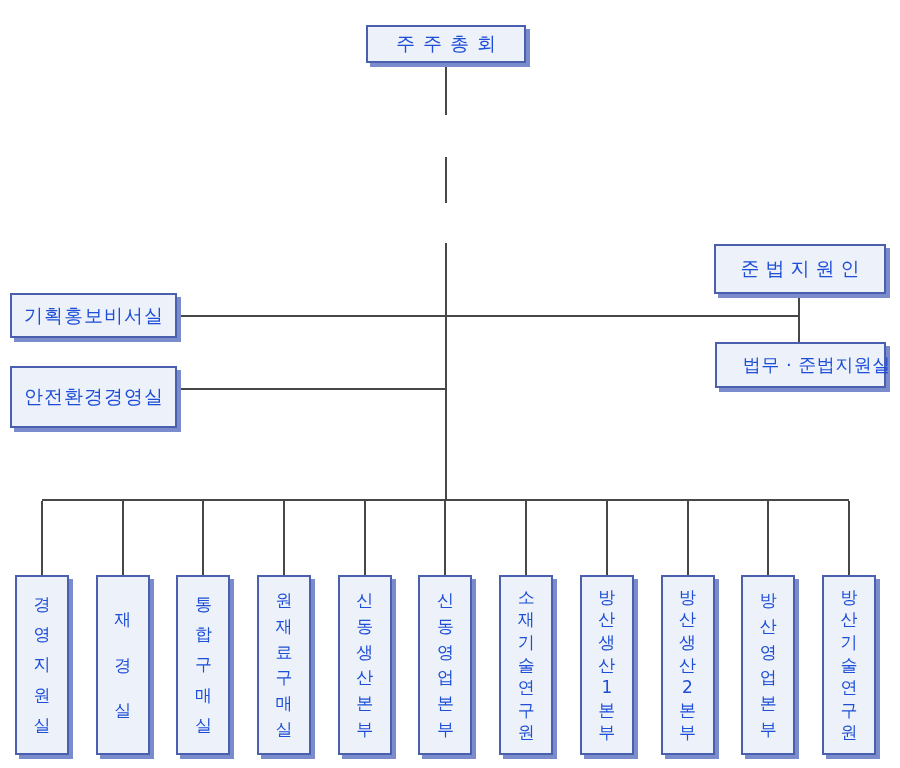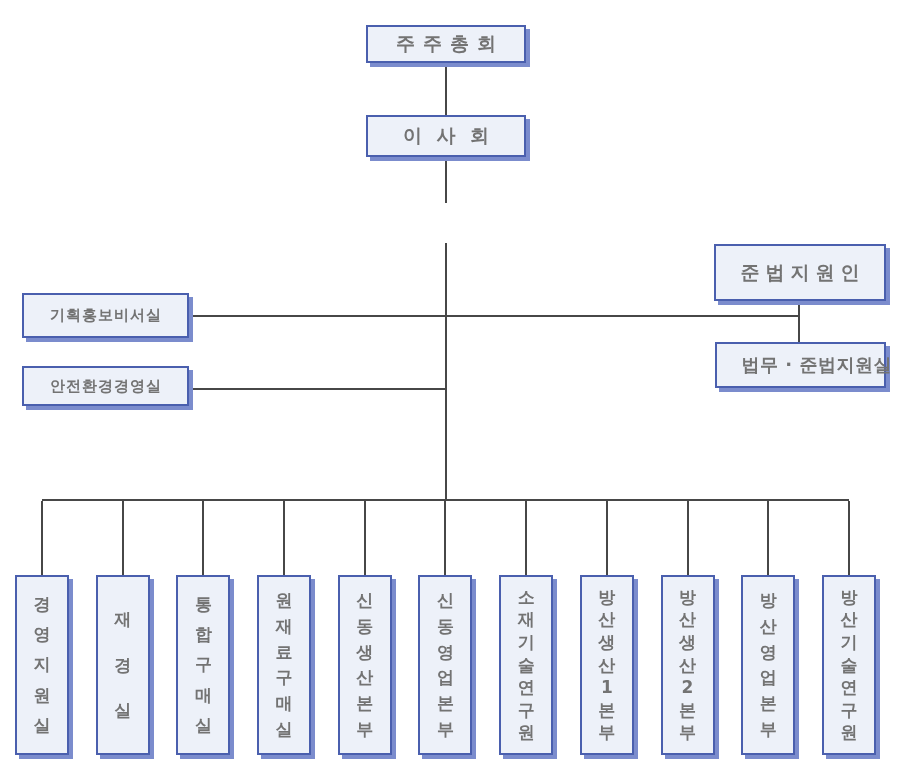--- a/index.html
+++ b/index.html
@@ -16,27 +16,27 @@
   .line { position:absolute; background:var(--line,#474747); }
   .line.v { width:2px; }
   .line.h { height:2px; }
   
   .box {
     position:absolute;
     background:var(--box-fill,#edf1f9);
     border:2px solid var(--box-border,#4a5fae);
     box-shadow:4px 4px 0 var(--box-shadow,#7b8ccd);
     display:flex; align-items:center; justify-content:center;
-    font-weight:bold; color:#737373;
+    font-weight:normal; color:#1d4ed8;
   }
   .box span { display:inline-block; white-space:pre; }
   .top-box   { font-size:19px; }
   .top-box span  { letter-spacing:8px; margin-right:-8px; }
   .board-box span { letter-spacing:4px; margin-right:-4px; }
-  .side-box  { font-size:15px;margin-left:12px; }
+  .side-box  { font-size:19px; }
   .side-box span { letter-spacing:1px; margin-right:-1px; }
   .comp-box  { font-size:19px; }
   .comp-box span { letter-spacing:6px; margin-right:-6px; }
   .legal-box { font-size:18px; }
   .legal-box span { letter-spacing:0.5px; margin-right:-0.5px; }
   
   .bottom-row {
     position:absolute; left:15px; top:501px; width:861px; height:258px;
     display:flex; justify-content:space-between;
   }
@@ -59,32 +59,29 @@
   <div class="line v" style="left:445px; top:157px; height:46px;"></div>
   <div class="line v" style="left:445px; top:243px; height:258px;"></div>
   <div class="line h" style="left:177px; top:315px; width:623px;"></div>
   <div class="line h" style="left:177px; top:388px; width:270px;"></div>
   <div class="line v" style="left:798px; top:290px; height:52px;"></div>
   <div class="line h" style="left:42px;  top:499px; width:807px;"></div>
 
   <div class="box top-box" style="left:366px; top:25px; width:160px; height:38px;">
     <span>주주총회</span>
   </div>
-  <div class="box top-box board-box" style="left:366px; top:115px; width:160px; height:42px;">
-    <span>이 사 회</span>
-  </div>
 
   <div class="box side-box" style="left:10px; top:293px; width:167px; height:45px;">
     <span>기획홍보비서실</span>
   </div>
-  <div class="box side-box" style="left:10px; top:366px; width:167px; height:40px;">
+  <div class="box side-box" style="left:10px; top:366px; width:167px; height:62px;">
     <span>안전환경경영실</span>
   </div>
 
-  <div class="box comp-box" style="left:714px; top:244px; width:172px; height:57px;">
+  <div class="box comp-box" style="left:714px; top:244px; width:172px; height:50px;">
     <span>준법지원인</span>
   </div>
   <div class="box legal-box" style="left:715px; top:342px; width:171px; height:46px;padding-left:32px;">
     <span>법무 · 준법지원실</span>
   </div>
 
   <div class="bottom-row">
       <div class="dept-wrap">
         <div class="drop-line"></div>
         <div class="box dept-box">

